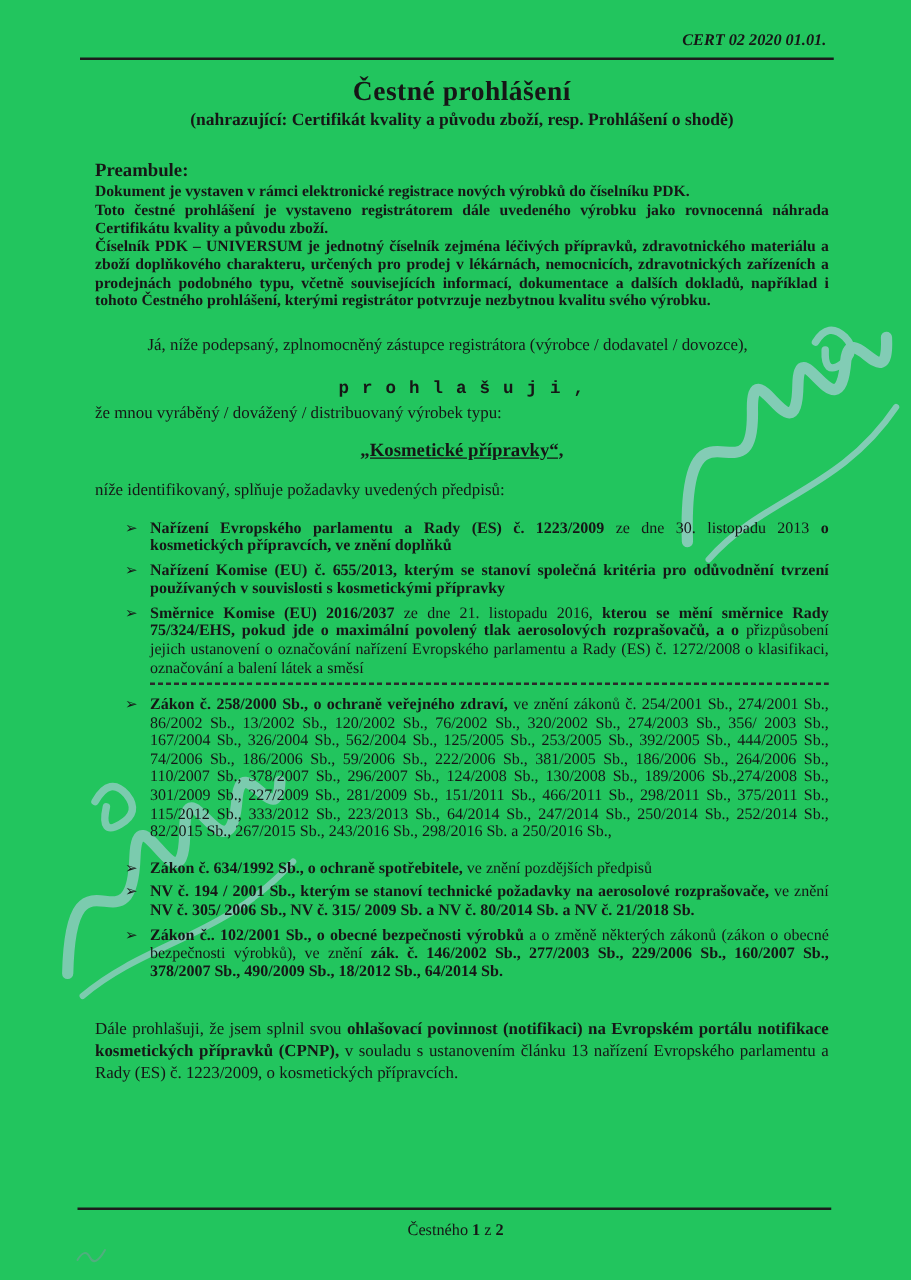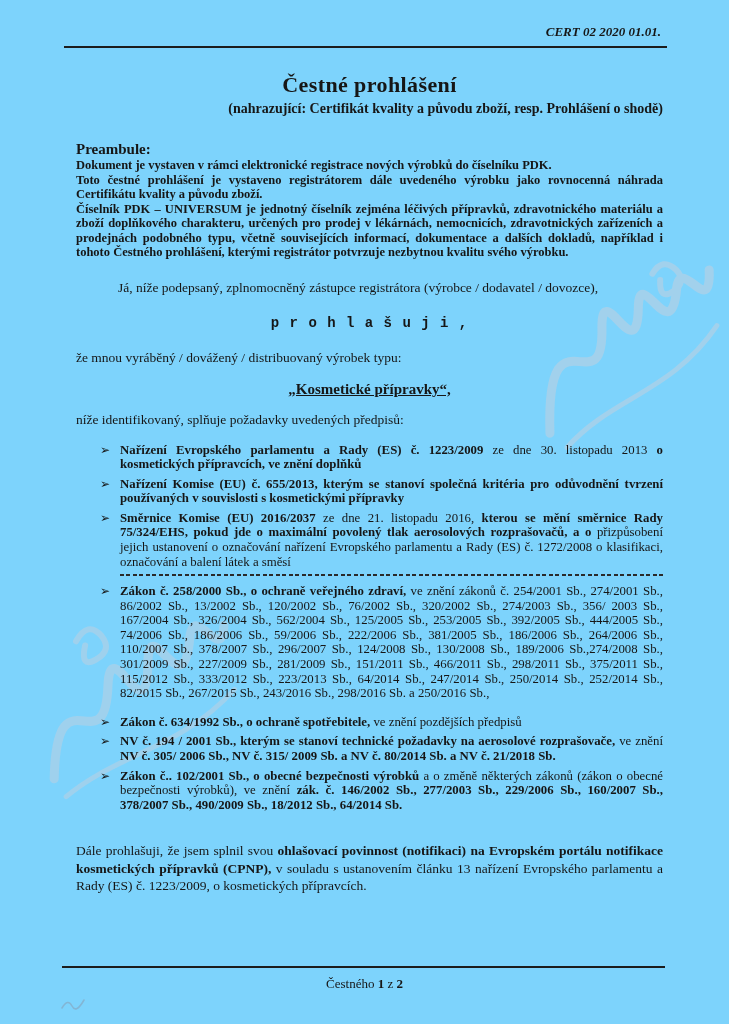--- a/index.html
+++ b/index.html
@@ -1,50 +1,50 @@
 <!DOCTYPE html>
 <html><head>
 <meta charset="utf-8">
 <style>
   html, body { margin: 0; padding: 0; background: #ffffff; }
   .page {
     position: relative;
     width: 729px;
     height: 1024px;
     margin: 0 auto;
-    background: #7dd3fc;
+    background: #22c55e;
     font-family: "Liberation Serif", serif;
     color: #161616;
     overflow: hidden;
   }
   .content { position: relative; padding: 24px 66px 0 76px; z-index: 2; }
 
   .doc-ref {
     text-align: right;
     font-style: italic;
     font-weight: bold;
     font-size: 13px;
     padding-right: 2px;
   }
   .top-rule {
     height: 0;
     border-top: 2.5px solid #1c1c1c;
     margin: 6px -4px 0 -12px;
   }
 
   .title {
-    margin: 24px 0 0 0;
+    margin: 12px 0 0 0;
     text-align: center;
     font-size: 22px;
     font-weight: bold;
     letter-spacing: 0.4px;
   }
   .subtitle {
     margin-top: 3px;
-    text-align: right;
+    text-align: center;
     font-weight: bold;
     font-size: 14px;
   }
 
   .preambule-heading {
     margin-top: 24px;
     font-weight: bold;
     font-size: 15px;
   }
   .preambule-par {
@@ -61,21 +61,21 @@
     text-indent: 42px;
   }
   .verb {
     margin-top: 19px;
     text-align: center;
     font-weight: bold;
     font-size: 14px;
     letter-spacing: 1px;
     font-family: Liberation Mono, monospace;
   }
-  .product-intro { margin: 19px 0 0 0; font-size: 13.5px; }
+  .product-intro { margin: 3px 0 0 0; font-size: 13.5px; }
   .product-type {
     margin-top: 15px;
     text-align: center;
     font-weight: bold;
     font-size: 15px;
     text-decoration: underline;
   }
   .compliance-intro { margin: 14px 0 0 0; font-size: 13.5px; }
 
   .reg-list { margin-top: 15px; padding-left: 24px; }

